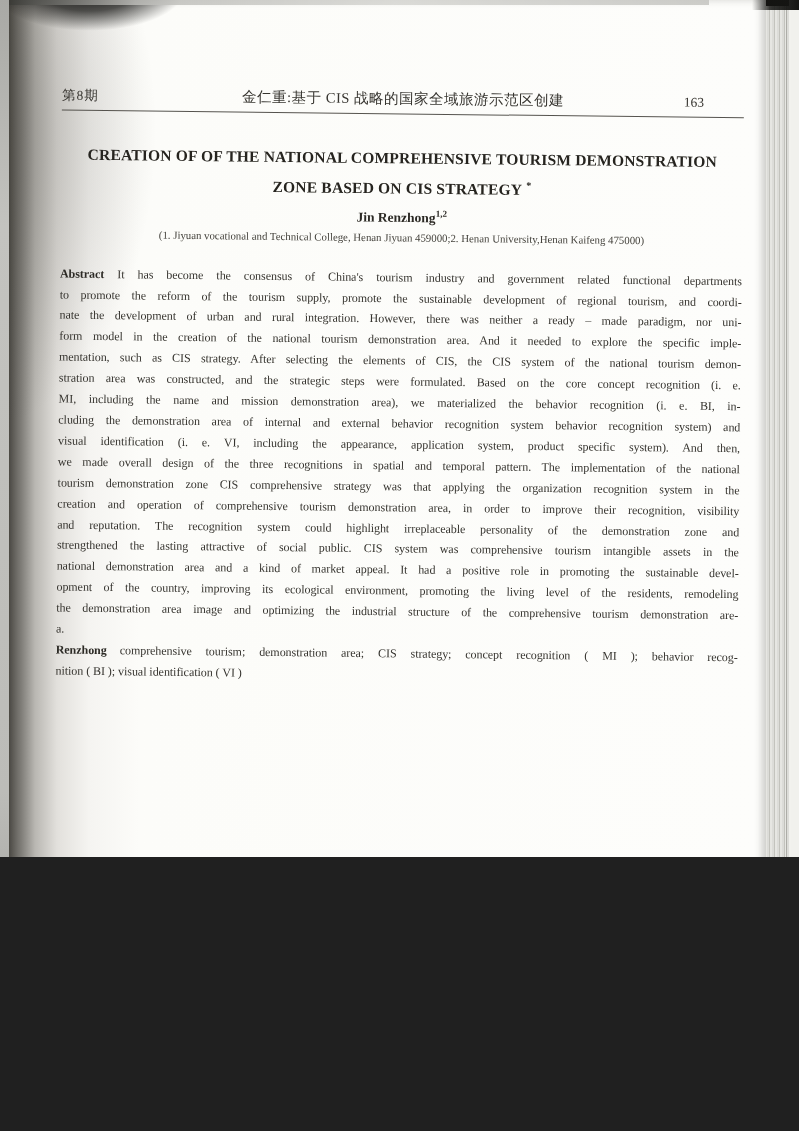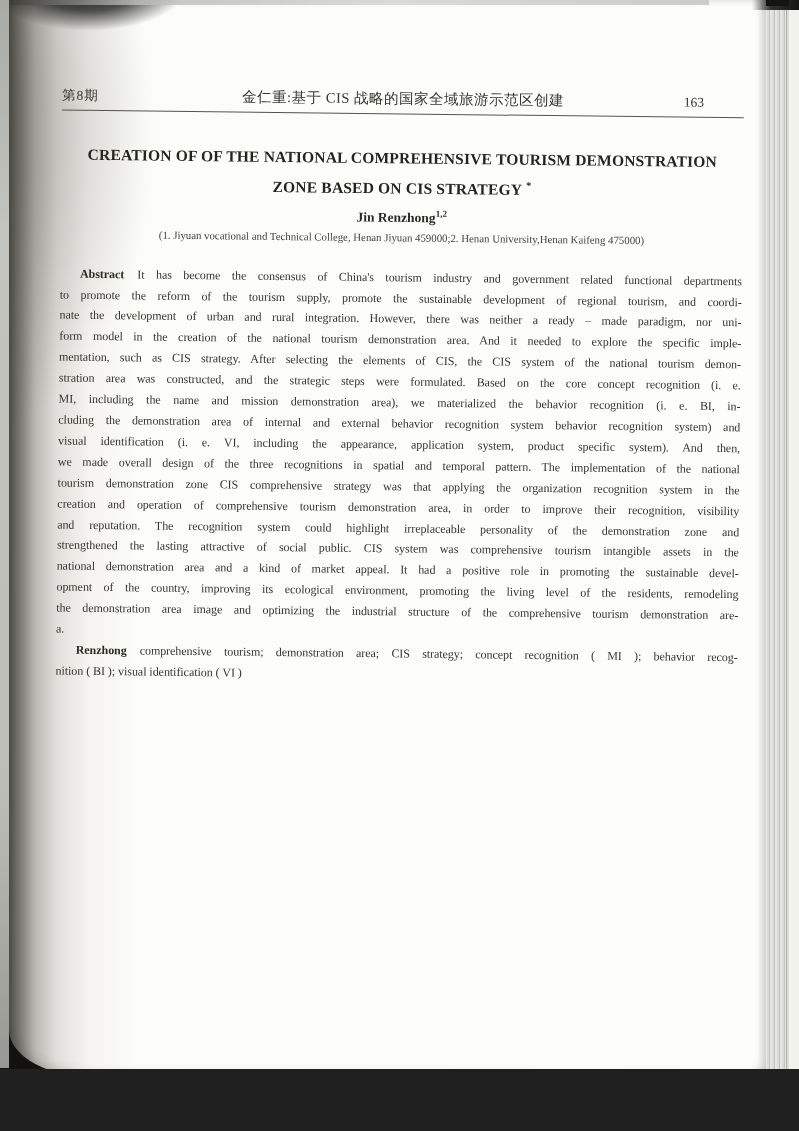--- a/index.html
+++ b/index.html
@@ -1,17 +1,17 @@
 <!DOCTYPE html>
 <html><head>
 <meta charset="utf-8">
 <style>
   html,body{margin:0;padding:0;background:#202020;}
   .scan{
-    position:relative;width:799px;height:1069px;overflow:hidden;
+    position:relative;width:799px;height:857px;overflow:hidden;
     background:#14120f;
     font-family:"Liberation Serif","DejaVu Serif",serif;
   }
   
   .edge-strip-left{
     position:absolute;left:0;top:0;width:9px;height:1131px;
     background:linear-gradient(180deg,#a9a9a5 0%,#c3c3bf 20%,#bcbcb8 70%,#8f8f8b 100%);
   }
   
   .edge-strip-top{
@@ -87,21 +87,21 @@
     margin-top:31px;text-align:center;font-weight:bold;color:#26241f;
     font-size:15.5px;line-height:26px;letter-spacing:.2px;
   }
   .title sup{font-size:10px;}
   .author{text-align:center;margin-top:7px;font-size:13.5px;font-weight:bold;color:#2c2a25;}
   .author sup{font-size:9px;font-weight:bold;margin-top:20px;}
   .affil{text-align:center;margin-top:5px;font-size:10.8px;color:#45433d;}
   .abstract{margin-top:24px;font-size:12px;line-height:20.9px;letter-spacing:-.05px;}
   .aline{text-align:justify;text-align-last:justify;}
   .aline-last{text-align:left;}
-  .blabel{font-weight:bold;margin-right:13px;color:#2c2a25;margin-left:20px;}
+  .blabel{font-weight:bold;margin-right:13px;color:#2c2a25;}
   .keywords{margin-top:0px;font-size:12px;line-height:21px;letter-spacing:-.05px;}
 </style>
 </head>
 <body>
 
 <div class="scan">
 
   <div class="edge-strip-left"></div>
   <div class="bottom-scene">
     <div class="blob blob-shoe"></div>

